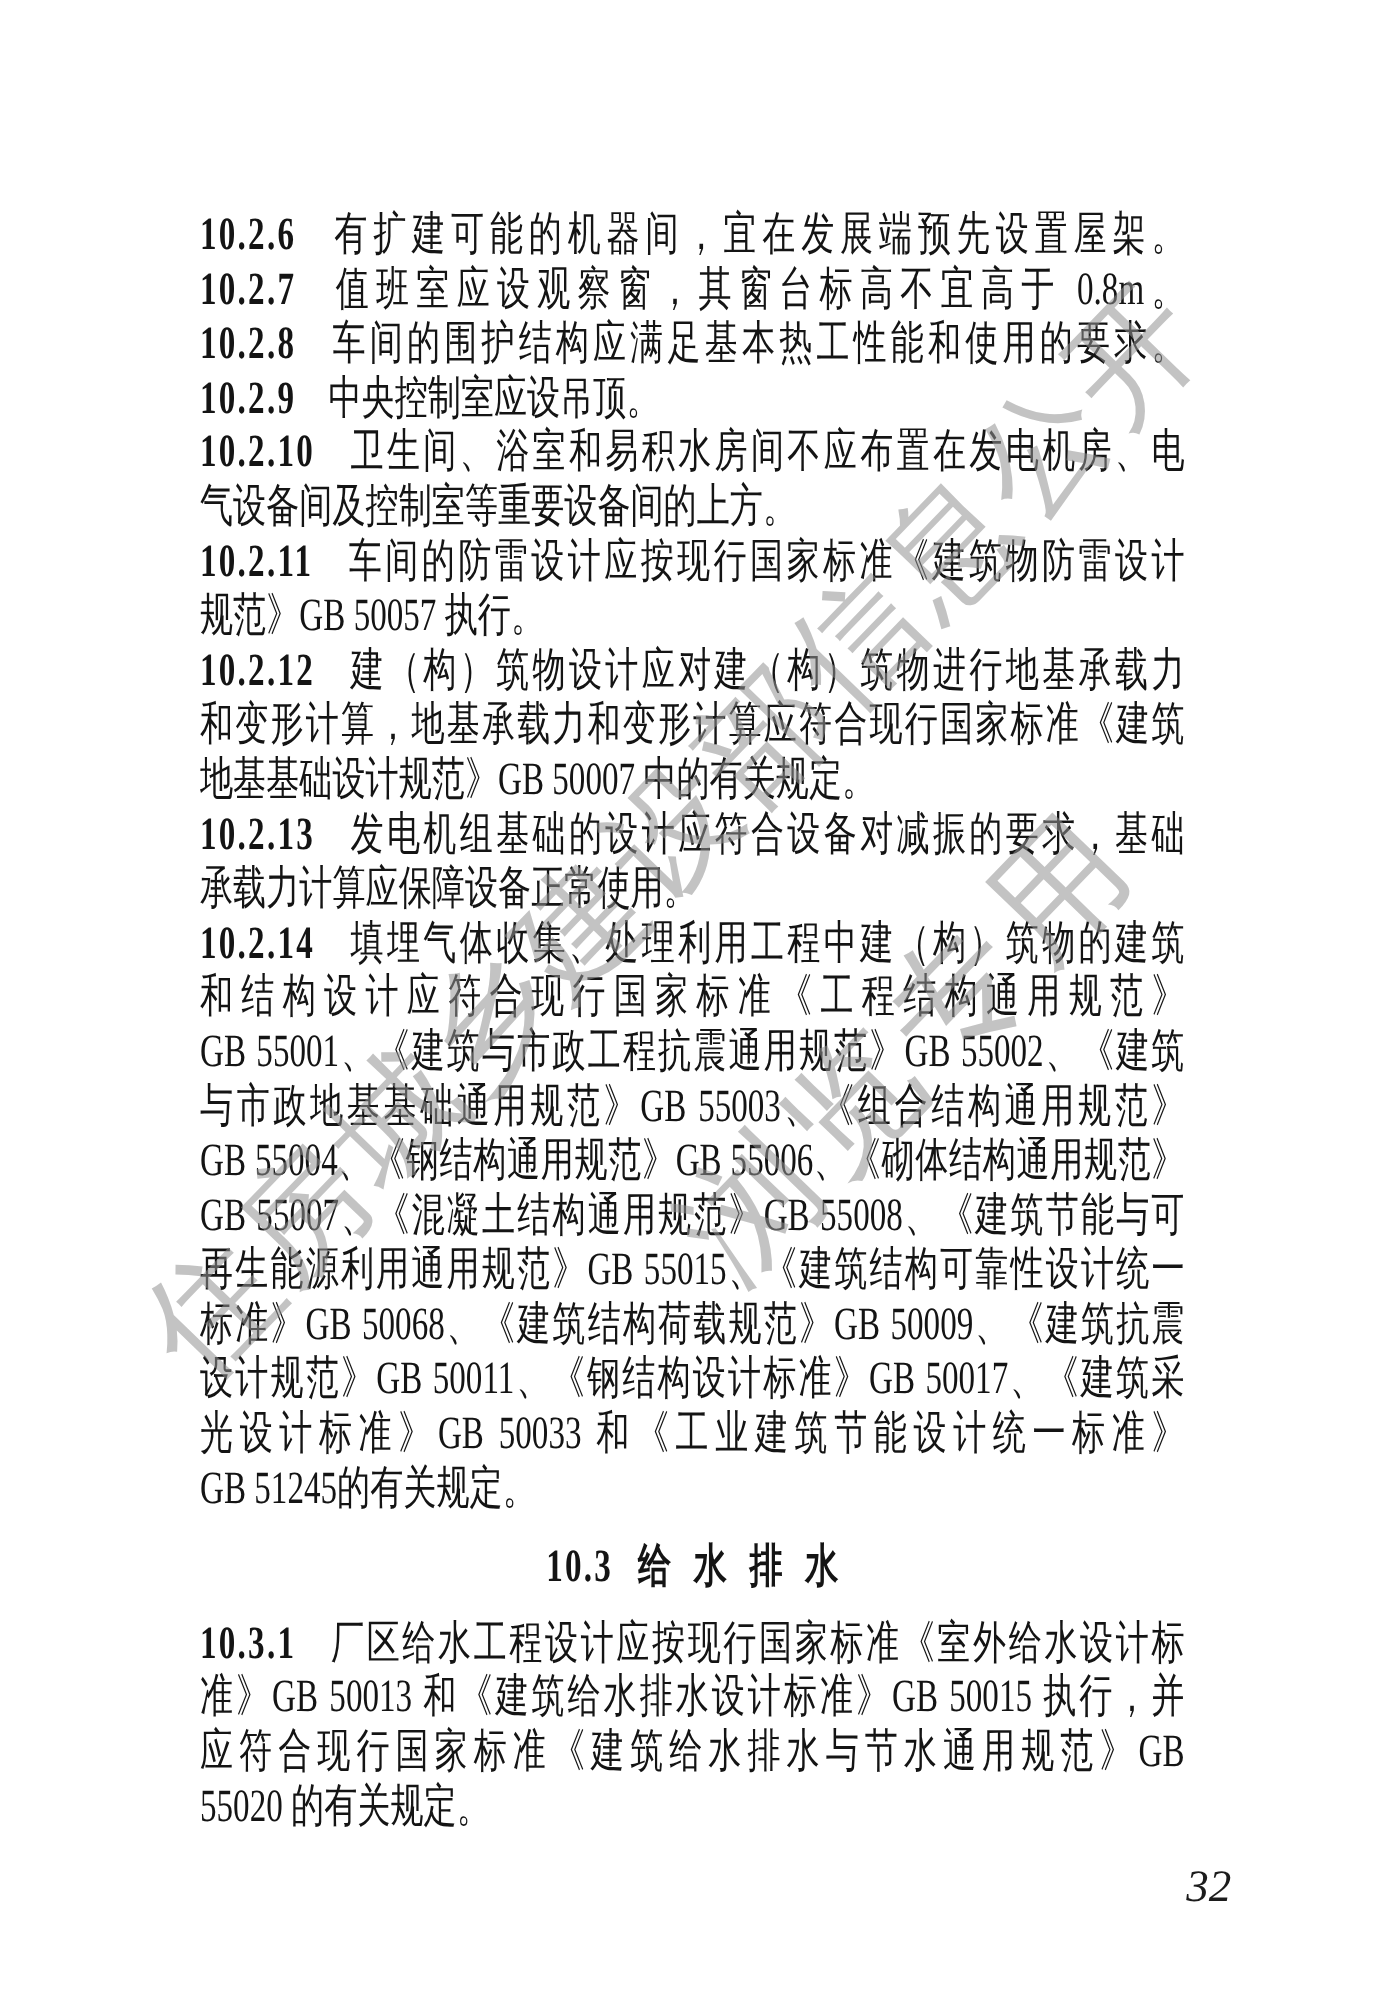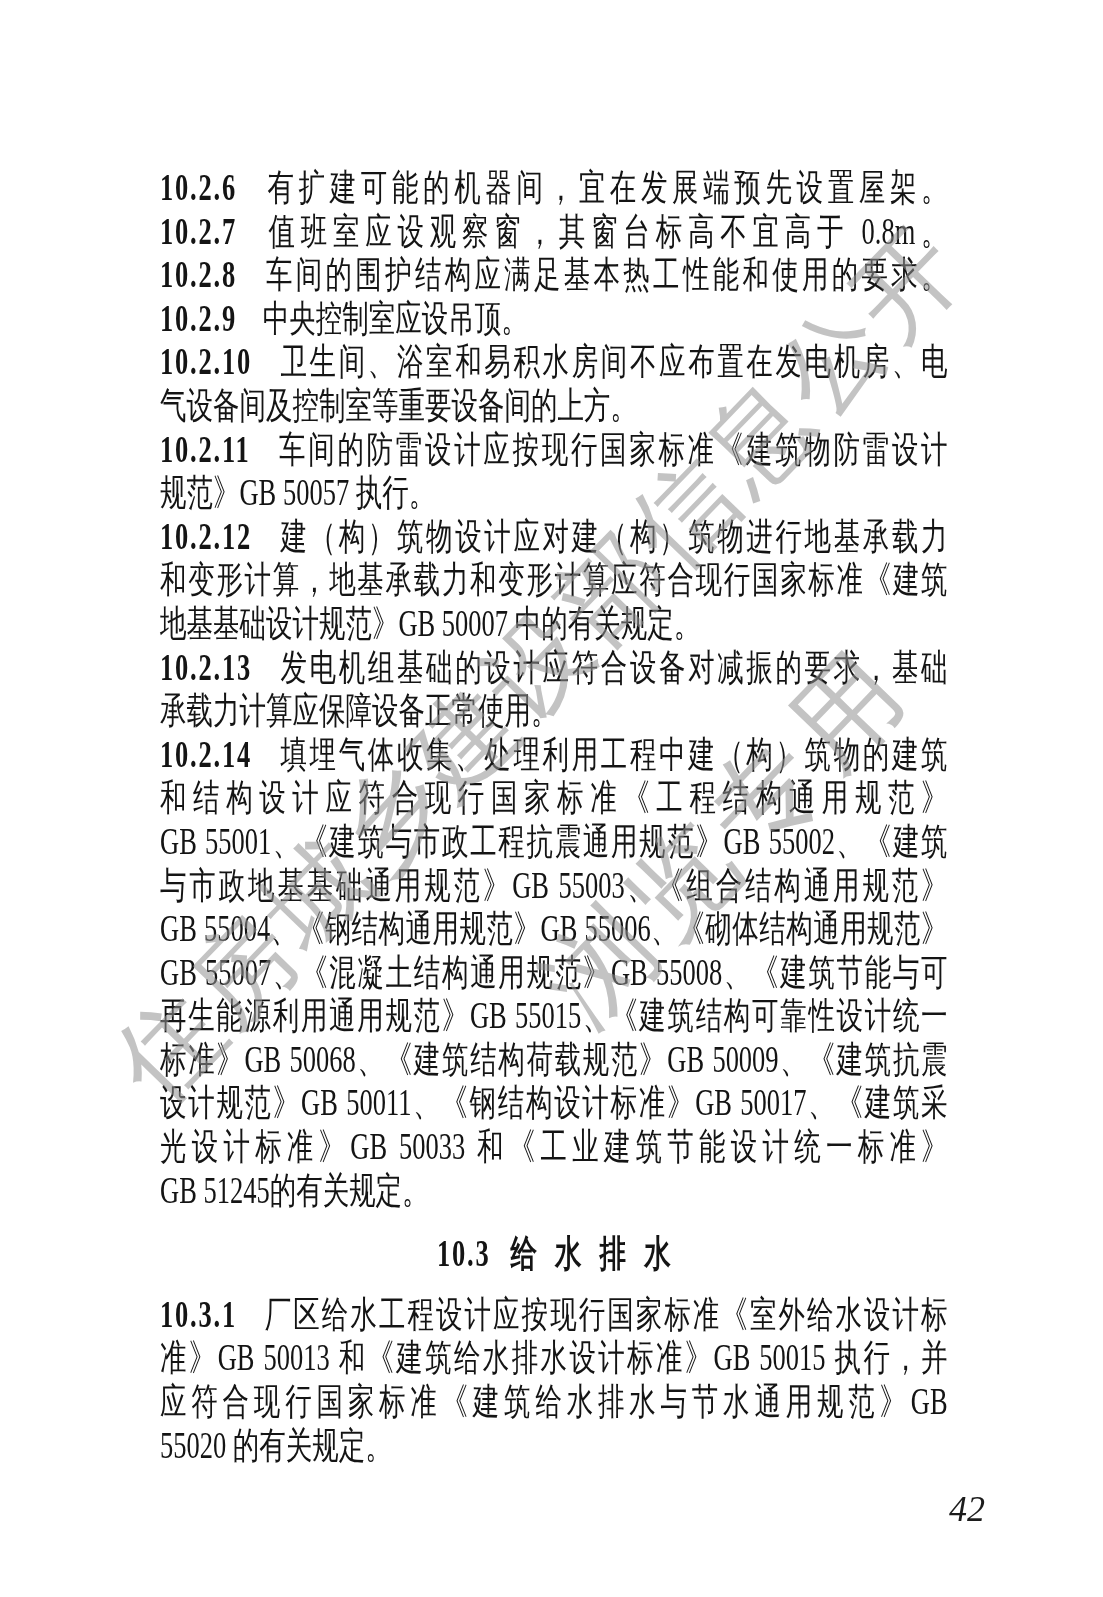--- a/index.html
+++ b/index.html
@@ -118,15 +118,15 @@
       <div class="heading"><span class="hnum">10.3</span><span class="htitle">给 水 排 水</span></div>
       <div class="line fill"><span class="num">10.3.1</span><span class="txt">厂区给水工程设计应按现行国家标准《室外给水设计标</span></div>
       <div class="line fill"><span class="txt">准》GB 50013 和《建筑给水排水设计标准》GB 50015 执行，并</span></div>
       <div class="line fill"><span class="txt">应符合现行国家标准《建筑给水排水与节水通用规范》GB</span></div>
       <div class="line"><span class="txt">55020 的有关规定。</span></div>
     </div>
 
   <div class="wm wm1">住房城乡建设部信息公开</div>
   <div class="wm wm2">浏览专用</div>
 
-  <div class="page-number">42</div>
+  <div class="page-number">32</div>
 
 </div>
 
 </body></html>

